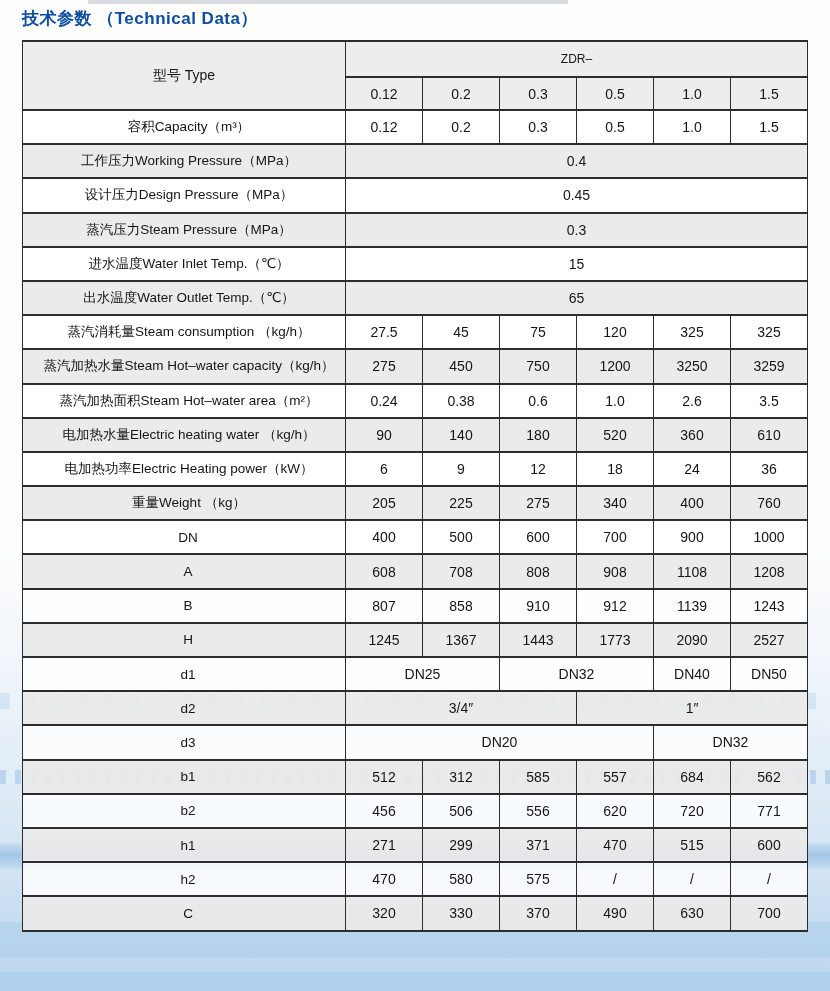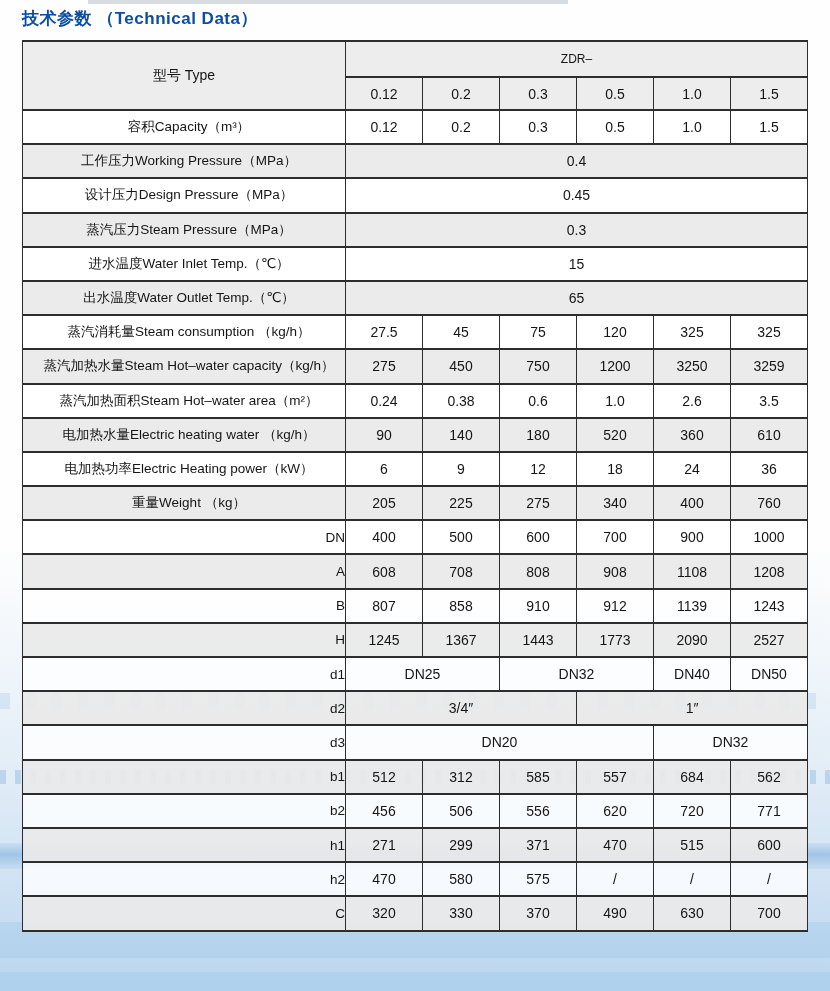--- a/index.html
+++ b/index.html
@@ -87,21 +87,21 @@
   table.tech thead tr.sizes-row  { height: 33px; }
   table.tech thead th.series { font-size: 12px; }
   table.tech tbody tr { height: 34.2px; }
   table.tech tbody tr.white td { background: rgba(255,255,255,0.80); }
   table.tech tbody tr.gray  td { background: rgba(234,234,234,0.93); }
   table.tech td.label {
     text-align: center;
     padding-left: 10px;
     font-size: 13.5px;
   }
-  table.tech td.label.center { text-align: right; padding-left: 8px; }
+  table.tech td.label.center { text-align: center; padding-left: 8px; }
 </style>
 </head>
 <body>
 
 <div class="page">
 
   <div class="wm wm-grad"></div>
   <div class="wm wm-strip-a"></div>
   <div class="wm wm-strip-b"></div>
   <div class="wm wm-band-c"></div>

